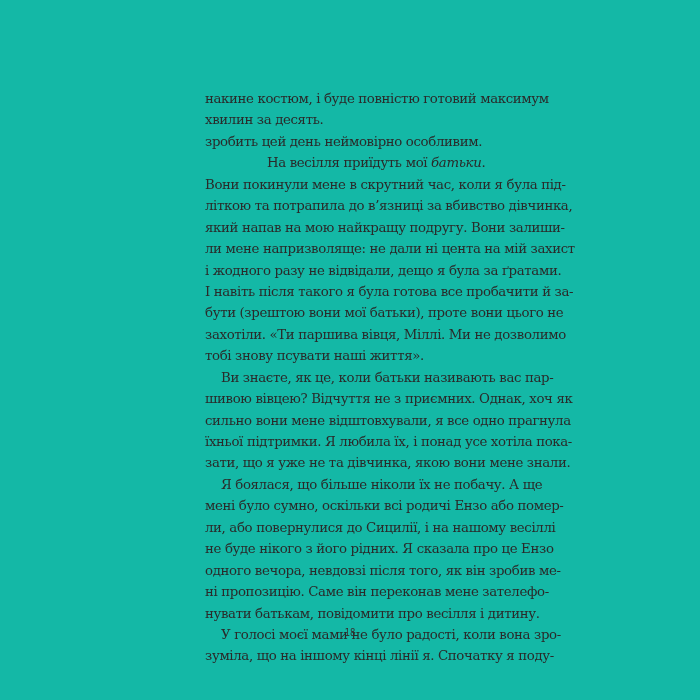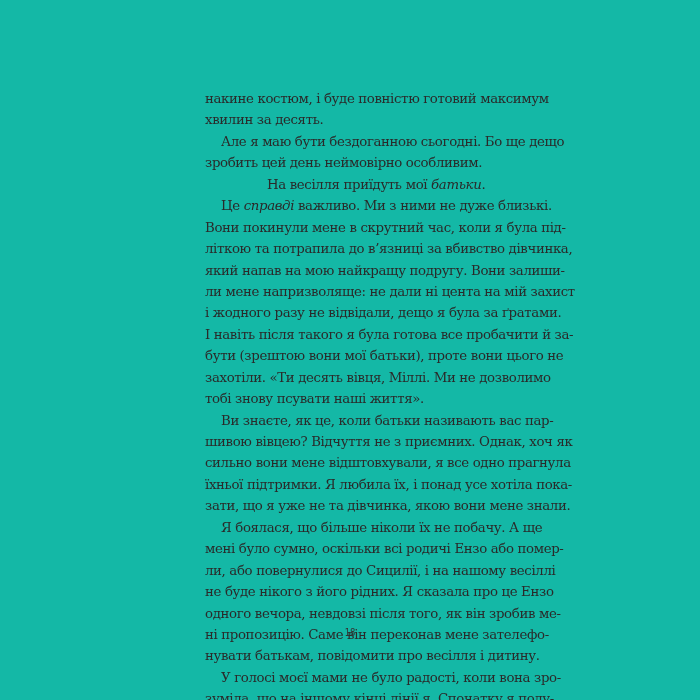--- a/index.html
+++ b/index.html
@@ -59,32 +59,30 @@
     transform: scaleX(0.85);
   }
 </style>
 </head>
 <body>
 
 <div class="page">
   <div class="text-block" id="text-block">
       <span class="line">накине костюм, і буде повністю готовий максимум</span>
       <span class="line last">хвилин за десять.</span>
-      <span class="line indent">Але я маю бути бездоганною сьогодні. Бо ще дещо</span>
       <span class="line last">зробить цей день неймовірно особливим.</span>
       <span class="line indent last"><span style="white-space: pre; margin-left: 46px;">На весілля приїдуть мої </span><em style="white-space: pre;">батьки</em><span style="white-space: pre;">.</span></span>
-      <span class="line indent"><span style="white-space: pre;">Це </span><em style="white-space: pre;">справді</em><span style="white-space: pre;"> важливо. Ми з ними не дуже близькі.</span></span>
       <span class="line">Вони покинули мене в скрутний час, коли я була під-</span>
       <span class="line">літкою та потрапила до в’язниці за вбивство дівчинка,</span>
       <span class="line">який напав на мою найкращу подругу. Вони залиши-</span>
       <span class="line">ли мене напризволяще: не дали ні цента на мій захист</span>
       <span class="line">і жодного разу не відвідали, дещо я була за ґратами.</span>
       <span class="line">І навіть після такого я була готова все пробачити й за-</span>
       <span class="line">бути (зрештою вони мої батьки), проте вони цього не</span>
-      <span class="line">захотіли. «Ти десять вівця, Міллі. Ми не дозволимо</span>
+      <span class="line">захотіли. «Ти паршива вівця, Міллі. Ми не дозволимо</span>
       <span class="line last">тобі знову псувати наші життя».</span>
       <span class="line indent">Ви знаєте, як це, коли батьки називають вас пар-</span>
       <span class="line">шивою вівцею? Відчуття не з приємних. Однак, хоч як</span>
       <span class="line">сильно вони мене відштовхували, я все одно прагнула</span>
       <span class="line">їхньої підтримки. Я любила їх, і понад усе хотіла пока-</span>
       <span class="line">зати, що я уже не та дівчинка, якою вони мене знали.</span>
       <span class="line indent">Я боялася, що більше ніколи їх не побачу. А ще</span>
       <span class="line">мені було сумно, оскільки всі родичі Ензо або помер-</span>
       <span class="line">ли, або повернулися до Сицилії, і на нашому весіллі</span>
       <span class="line">не буде нікого з його рідних. Я сказала про це Ензо</span>

